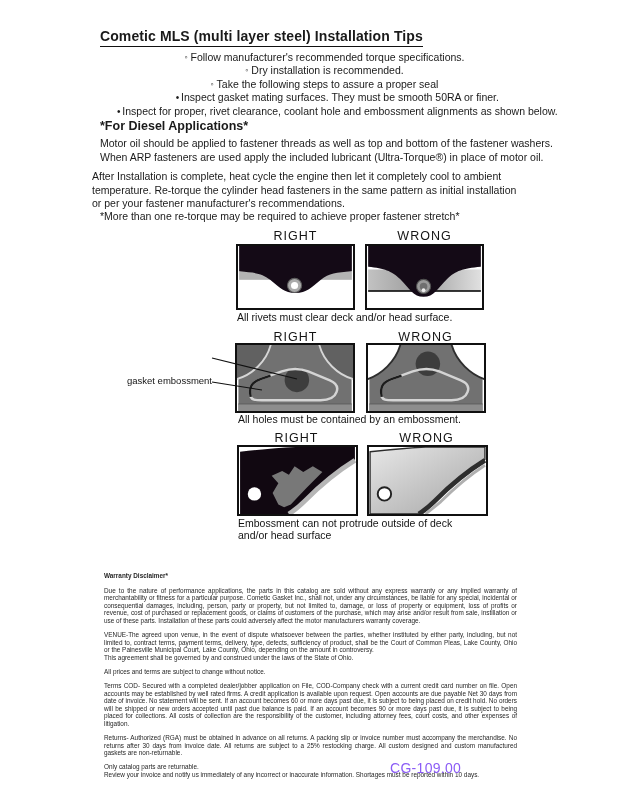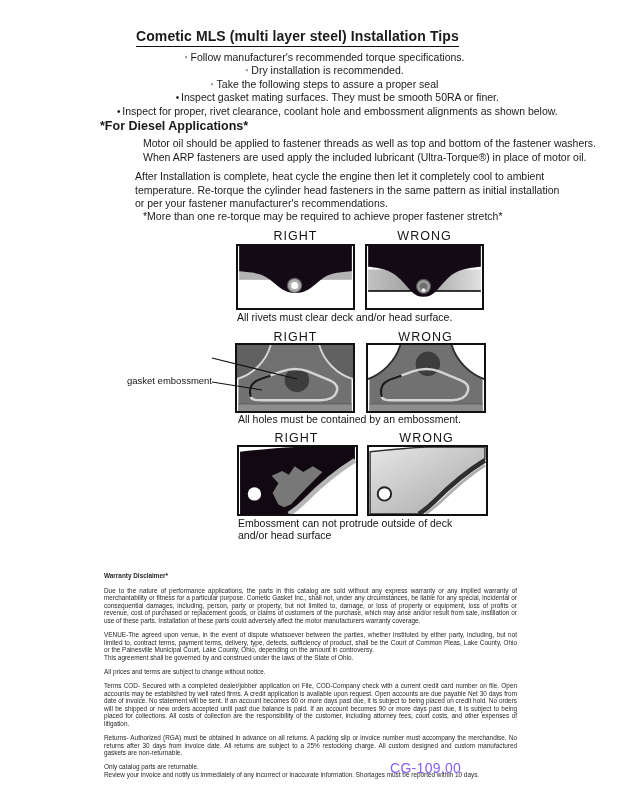--- a/index.html
+++ b/index.html
@@ -4,31 +4,31 @@
 <style>
   html,body{margin:0;padding:0;background:#ffffff;}
   .page{
     position:relative;width:618px;height:800px;background:#ffffff;overflow:hidden;
     font-family:"Liberation Sans", sans-serif;color:#1a1a1a;
   }
   .abs{position:absolute;}
   
   .title{
     left:100px;top:28px;font-size:14px;font-weight:bold;
-    border-bottom:1.5px solid #111;padding-bottom:2px;letter-spacing:.1px;margin-left:36px;
+    border-bottom:1.5px solid #111;padding-bottom:2px;letter-spacing:.1px;
   }
   
   .bullets{left:88px;top:51px;font-size:10.5px;line-height:13.4px;width:470px;}
   .brow{white-space:nowrap;text-align:center;}
   .mk1{display:inline-block;width:9px;font-size:9px;vertical-align:1px;}
   .sub{padding-left:27px;}
   .mk2{display:inline-block;width:7px;font-size:10px;}
   
   .diesel-h{left:100px;top:119px;font-size:12.5px;font-weight:bold;}
-  .para{font-size:10.5px;line-height:13.5px;margin-left:43px;}
+  .para{font-size:10.5px;line-height:13.5px;}
   .p1{left:100px;top:137px;}
   .p2{left:92px;top:170px;}
   .p3{left:100px;top:210px;}
   
   .dlabel{font-size:12.5px;letter-spacing:1px;color:#141414;width:119px;text-align:center;}
   .dbox{border:2px solid #101010;background:#fff;}
   .dbox svg{display:block;}
   .dcap{font-size:10.5px;line-height:11.5px;color:#141414;}
   
   .ann{font-size:9.5px;line-height:11px;text-align:right;color:#141414;}

